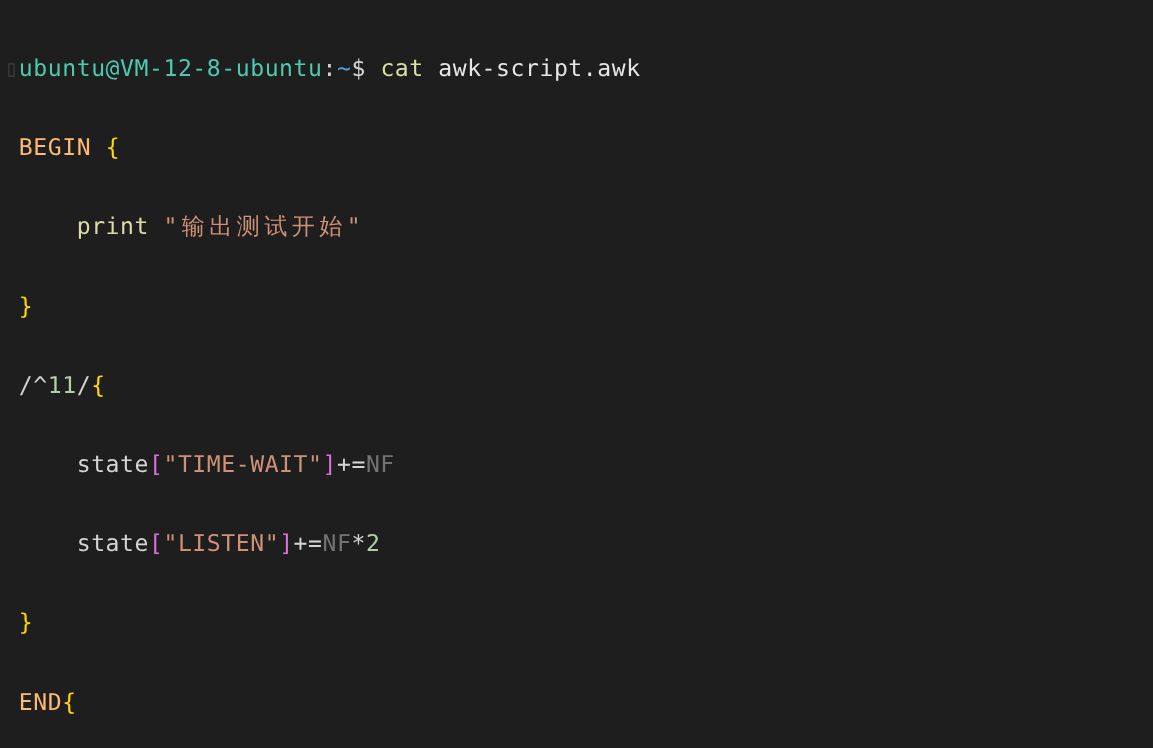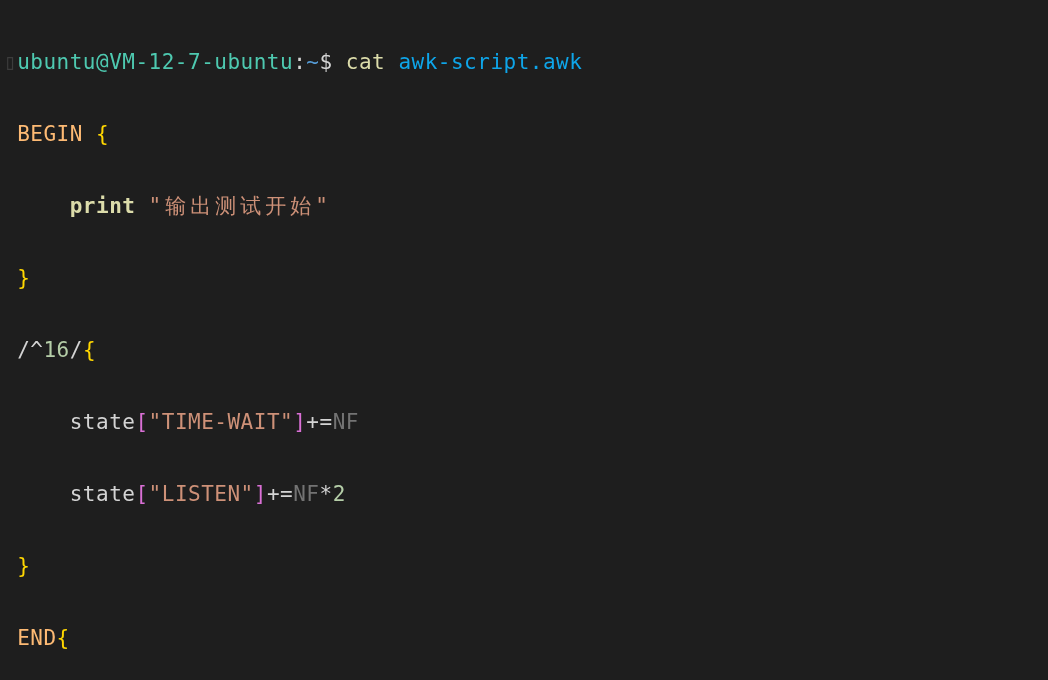--- a/index.html
+++ b/index.html
@@ -20,41 +20,41 @@
     letter-spacing: 0.5px;
     position: relative;
   }
   .row { white-space: pre; }
   .gut   { color: #3c3c3c; }
   .user  { color: #4ec9b0; }   
   .colon-white { color: #d4d4d4; }
   .tilde { color: #569cd6; }
   .dollar{ color: #d4d4d4; }
   .cmd   { color: #dcdcaa; }
-  .arg   { color: #0ea5e9; }
+  .arg   { color: #e5e5e5; }
   .fg    { color: #d4d4d4; }
   .kw    { color: #fdba74; }   
-  .name  { color: #dcdcaa; font-weight: bold; }   
+  .name  { color: #dcdcaa; }   
   .str   { color: #ce9178; }
   .brace { color: #ffd700; }
   .num   { color: #b5cea8; }
   .const { color: #737373; }
   .id    { color: #d4d4d4; }
   .brk2  { color: #da70d6; }
   .cjk { letter-spacing: 4px; }
 </style>
 </head>
 <body>
 
 <div class="terminal">
-<div class="row"><span class="gut">▯</span><span class="user">ubuntu@VM-12-7-ubuntu</span><span class="colon-white">:</span><span class="tilde">~</span><span class="dollar">$</span><span class="fg"> </span><span class="cmd">cat</span><span class="fg"> </span><span class="arg">awk-script.awk</span></div>
+<div class="row"><span class="gut">▯</span><span class="user">ubuntu@VM-12-8-ubuntu</span><span class="colon-white">:</span><span class="tilde">~</span><span class="dollar">$</span><span class="fg"> </span><span class="cmd">cat</span><span class="fg"> </span><span class="arg">awk-script.awk</span></div>
 <div class="row"> <span class="kw">BEGIN</span> <span class="brace">{</span></div>
 <div class="row">     <span class="name">print</span> <span class="str cjk">"输出测试开始"</span></div>
 <div class="row"> <span class="brace">}</span></div>
-<div class="row"> <span class="id">/^</span><span class="num">16</span><span class="id">/</span><span class="brace">{</span></div>
+<div class="row"> <span class="id">/^</span><span class="num">11</span><span class="id">/</span><span class="brace">{</span></div>
 <div class="row">     <span class="id">state</span><span class="brk2">[</span><span class="str">"TIME-WAIT"</span><span class="brk2">]</span><span class="id">+=</span><span class="const">NF</span></div>
 <div class="row">     <span class="id">state</span><span class="brk2">[</span><span class="str">"LISTEN"</span><span class="brk2">]</span><span class="id">+=</span><span class="const">NF</span><span class="id">*</span><span class="num">2</span></div>
 <div class="row"> <span class="brace">}</span></div>
 <div class="row"> <span class="kw">END</span><span class="brace">{</span></div>
 
 
 
 
 
 

